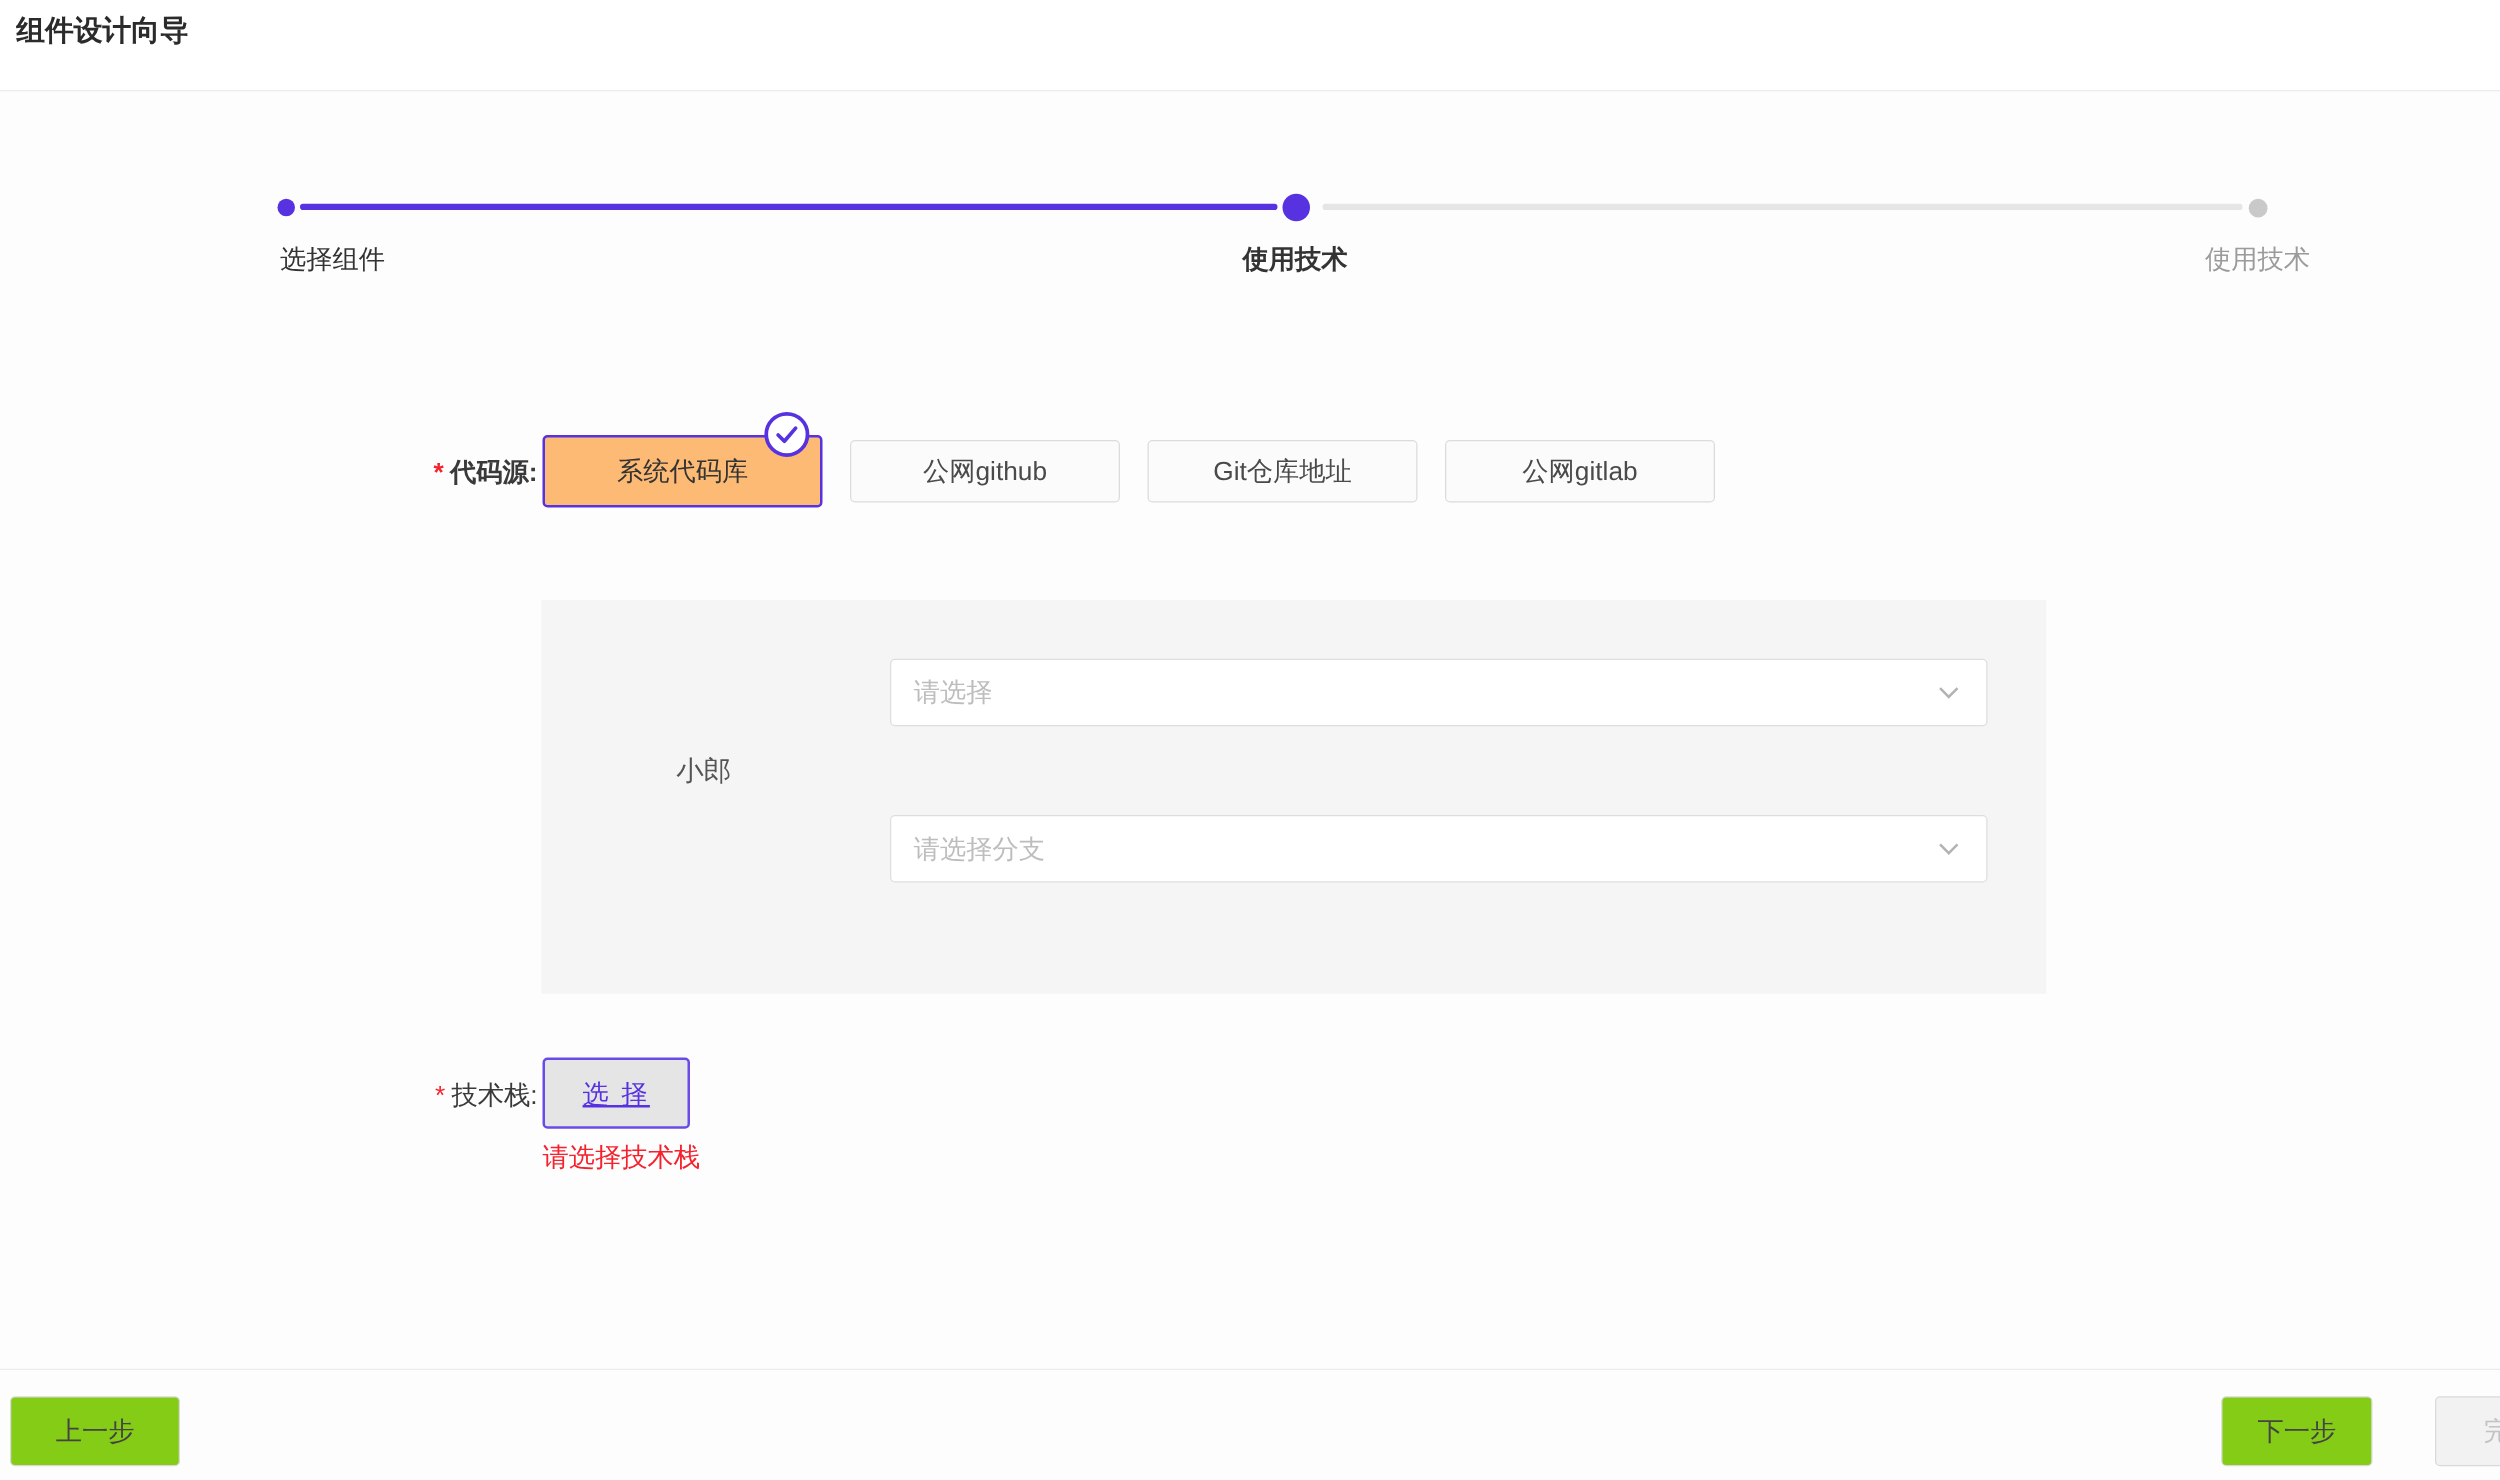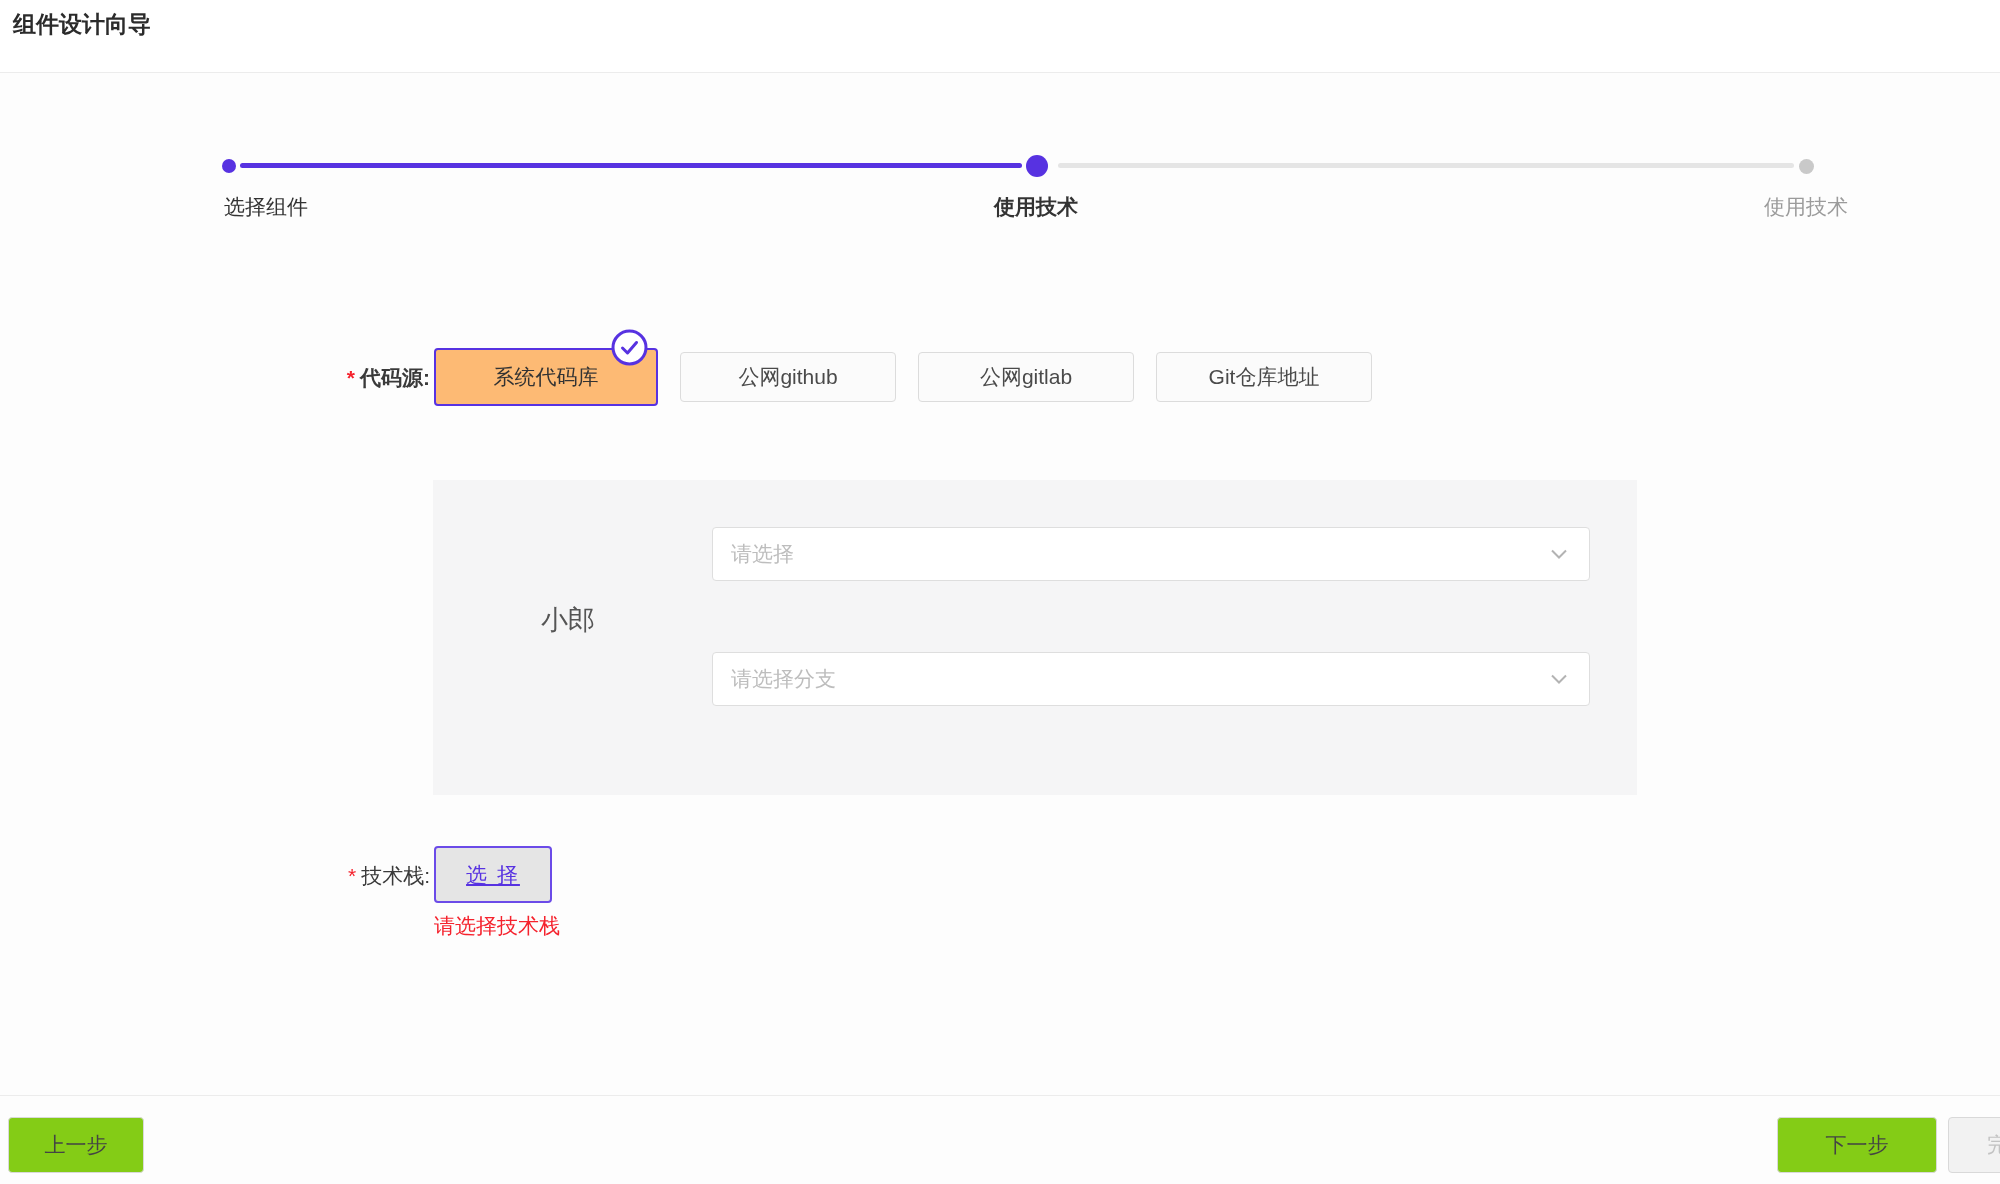--- a/index.html
+++ b/index.html
@@ -42,21 +42,21 @@
     font-size:21px; color:#4a4a4a; margin-right:22px; cursor:pointer;
   }
   .opt-btn.selected {
     position:relative; height:58px; min-width:224px;
     background:#fdba74; border:2px solid #5732e1; color:#333;
   }
   .check-badge { position:absolute; top:-21px; right:8px; width:37px; height:37px; }
 
   
   .repo-panel { position:absolute; left:433px; top:480px; width:1204px; height:315px; background:#f5f5f6; }
-  .owner-label { position:absolute; left:108px; top:122px; font-size:27px; color:#555; }
+  .owner-label { position:absolute; left:108px; top:122px; font-size:22px; color:#555; }
   .select {
     position:absolute; left:279px; width:878px; height:54px;
     background:#fff; border:1px solid #dedede; border-radius:4px;
     display:flex; align-items:center; padding:16px 18px; cursor:pointer;
   }
   .select.s1 { top:47px; }
   .select.s2 { top:172px; }
   .select .ph { flex:1; font-size:21px; color:#bdbdbd; }
   .select .chev { display:flex; align-items:center; }
 
@@ -71,21 +71,21 @@
 
   
   .footer-line { position:absolute; left:0; top:1095px; width:2000px; border-top:1px solid #ececec; }
   .foot-btn {
     position:absolute; top:1117px; height:56px;
     display:flex; align-items:center; justify-content:center;
     background:#84cc16; border:1px solid #d9d9d9; border-radius:4px;
     font-size:21px; color:#444; cursor:pointer;
   }
   .btn-prev { left:8px; width:136px; }
-  .btn-next { left:1777px; width:160px; }
+  .btn-next { left:1777px; width:121px; }
   .btn-finish { left:1948px; width:132px; background:#f2f2f2; color:#c3c3c3; cursor:not-allowed; letter-spacing:2px; }
 </style>
 </head>
 <body>
 
 <div class="page">
 
   <div class="header">
     <div class="page-title">组件设计向导</div>
   </div>
@@ -110,24 +110,24 @@
         <svg width="37" height="37" viewBox="0 0 37 37">
           <circle cx="18.5" cy="18.5" r="16.5" fill="#ffffff" stroke="#5732e1" stroke-width="3"></circle>
           <polyline points="11.5,19 16.5,24 25.5,13.5" fill="none" stroke="#5732e1" stroke-width="3" stroke-linecap="round" stroke-linejoin="round"></polyline>
         </svg>
       </span>
     </div>
     <div class="opt-btn">
       <span>公网github</span>
     </div>
     <div class="opt-btn">
-      <span>公网gitlab</span>
+      <span>Git仓库地址</span>
     </div>
     <div class="opt-btn">
-      <span>Git仓库地址</span>
+      <span>公网gitlab</span>
     </div>
   </div>
 
   <div class="repo-panel">
     <div class="owner-label">小郎</div>
 
     <div class="select s1">
       <span class="ph">请选择</span>
       <span class="chev">
         <svg width="24" height="24" viewBox="0 0 24 24">

